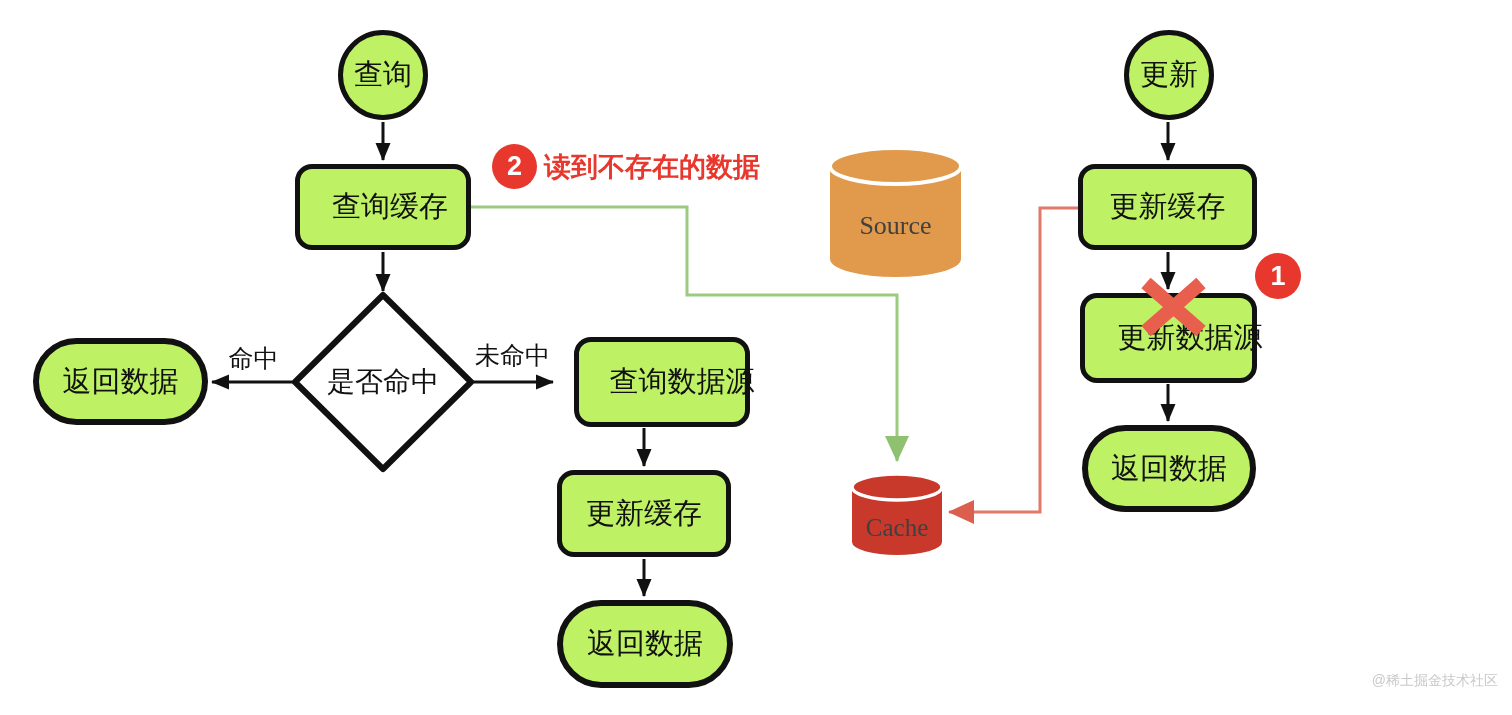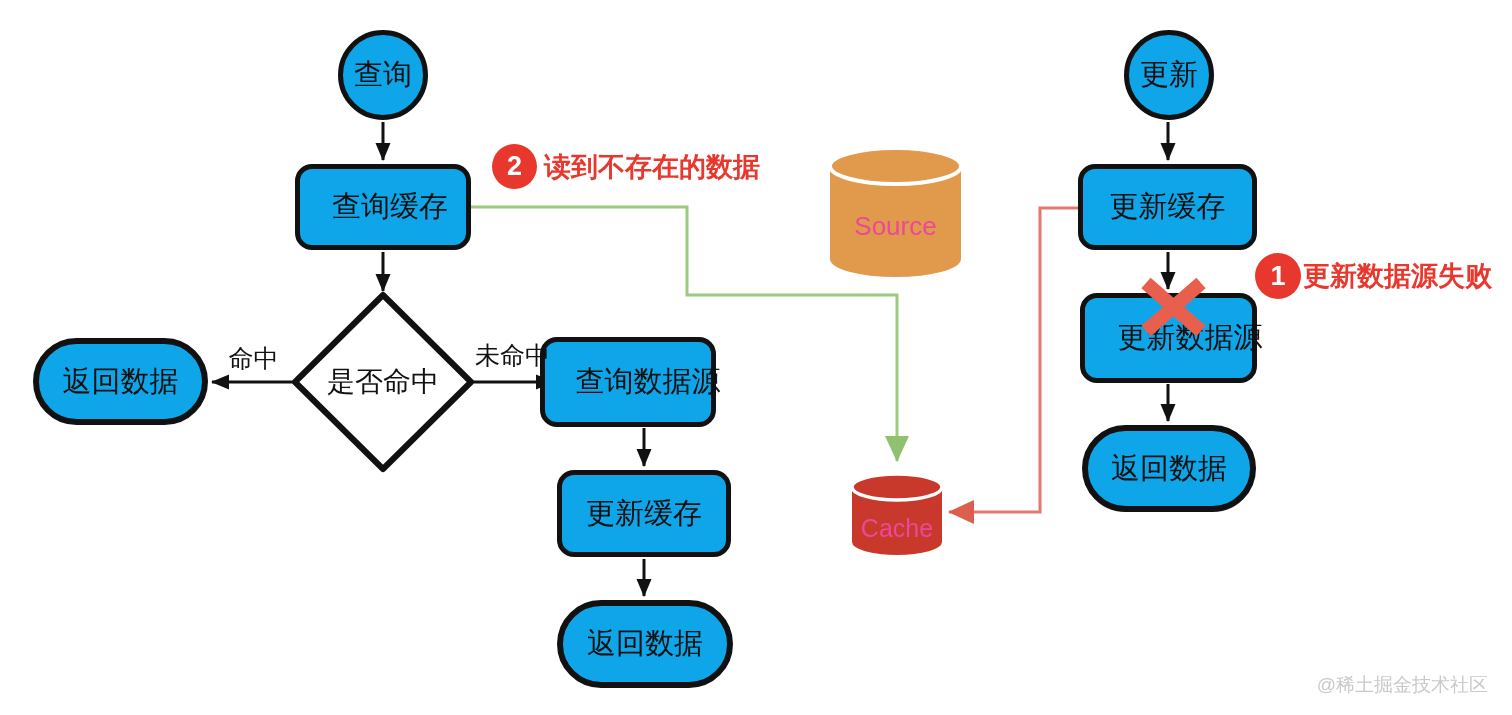--- a/index.html
+++ b/index.html
@@ -14,36 +14,36 @@
     --cache_red:#c8382b;
     --watermark_gray:#c9c9c9;
   }
   html,body{margin:0;padding:0;}
   body{font-family:"Liberation Sans",sans-serif;background:#fff;}
   .stage{position:relative;width:1512px;height:715px;background:#ffffff;overflow:hidden;}
   .layer{position:absolute;left:0;top:0;}
   .base-layer{z-index:0;}
   .x-layer{z-index:3;}
   .node{position:absolute;box-sizing:border-box;display:flex;align-items:center;justify-content:center;
-        background:#0ea5e9;border:5px solid var(--ink);color:var(--ink);
+        background:#bef264;border:5px solid var(--ink);color:var(--ink);
         font-size:29px;font-weight:500;z-index:2;white-space:nowrap;}
   .circle{border-radius:50%;}
   .rect{border-radius:17px;}
   .pill{border-radius:48px;border-width:6px;}
   .plain{border:none;background:transparent;font-size:28px;}
   .edge-label{position:absolute;display:flex;align-items:center;justify-content:center;
               color:var(--ink);font-size:25px;font-weight:500;z-index:2;white-space:nowrap;}
   .badge{position:absolute;border-radius:50%;background:var(--accent_red);color:#ffffff;
          font-weight:bold;font-size:27px;display:flex;align-items:center;justify-content:center;z-index:4;}
   .annotation{position:absolute;display:flex;align-items:center;color:var(--accent_red);
               font-size:27px;font-weight:600;z-index:4;white-space:nowrap;text-align:right;}
   .db-label{position:absolute;display:flex;align-items:center;justify-content:center;
-            color:#ec4899;font-size:26px;z-index:2;white-space:nowrap;}
+            color:#404040;font-size:26px;z-index:2;white-space:nowrap;font-family:Liberation Serif, serif;}
   .db-label.cache{font-size:25px;}
-  .watermark{position:absolute;right:24px;top:672px;color:var(--watermark_gray);font-size:19px;z-index:4;}
+  .watermark{position:absolute;right:14px;top:672px;color:var(--watermark_gray);font-size:14px;z-index:4;}
   .black-line{stroke:var(--ink);stroke-width:3;fill:none;}
   .green-line{stroke:var(--flow_green);stroke-width:3;fill:none;}
   .red-line{stroke:var(--flow_red);stroke-width:3;fill:none;}
   .diamond{fill:#ffffff;stroke:var(--ink);stroke-width:6;stroke-linejoin:round;}
   .cyl-source{fill:var(--source_orange);}
   .cyl-source-top{fill:var(--source_orange);stroke:#ffffff;stroke-width:4;}
   .cyl-cache{fill:var(--cache_red);}
   .cyl-cache-top{fill:var(--cache_red);stroke:#ffffff;stroke-width:3.5;}
   .xmark{stroke:var(--x_red);stroke-width:14;fill:none;stroke-linecap:butt;}
   .fill-ink{fill:var(--ink);}
@@ -94,38 +94,37 @@
       <ellipse class="cyl-cache" cx="897" cy="542" rx="45" ry="13"></ellipse>
       <rect class="cyl-cache" x="852" y="487" width="90" height="55"></rect>
       <ellipse class="cyl-cache-top" cx="897" cy="487" rx="45" ry="13"></ellipse>
     </g>
   </svg>
 
   <div class="node circle" style="left:338px;top:30px;width:90px;height:90px;">查询</div>
   <div class="node rect" style="left:295px;top:164px;width:176px;height:86px;padding-left:14px;">查询缓存</div>
   <div class="node plain" style="left:295px;top:361px;width:176px;height:42px;">是否命中</div>
   <div class="node pill" style="left:33px;top:338px;width:175px;height:87px;">返回数据</div>
-  <div class="node rect" style="left:540px;top:337px;width:176px;height:90px;padding-left:40px;">查询数据源</div>
+  <div class="node rect" style="left:574px;top:337px;width:176px;height:90px;padding-left:40px;">查询数据源</div>
   <div class="node rect" style="left:557px;top:470px;width:174px;height:87px;">更新缓存</div>
   <div class="node pill" style="left:557px;top:600px;width:176px;height:88px;">返回数据</div>
   <div class="node circle" style="left:1124px;top:30px;width:90px;height:90px;">更新</div>
   <div class="node rect" style="left:1078px;top:164px;width:179px;height:86px;">更新缓存</div>
   <div class="node rect" style="left:1080px;top:293px;width:177px;height:90px;padding-left:43px;">更新数据源</div>
   <div class="node pill" style="left:1082px;top:425px;width:174px;height:87px;">返回数据</div>
 
   <div class="edge-label" style="left:216px;top:343px;width:75px;height:30px;">命中</div>
   <div class="edge-label" style="left:470px;top:340px;width:85px;height:30px;">未命中</div>
 
   <div class="db-label" style="left:830px;top:211px;width:131px;height:30px;">Source</div>
   <div class="db-label cache" style="left:852px;top:513px;width:90px;height:30px;text-align:center;">Cache</div>
 
   <svg class="layer x-layer" width="1512" height="715">
     <path class="xmark" d="M1146,283 L1201,331 M1201,283 L1146,331"></path>
   </svg>
 
   <div class="badge" style="left:492px;top:144px;width:45px;height:45px;">2</div>
   <div class="annotation" style="left:544px;top:144px;height:45px;">读到不存在的数据</div>
   <div class="badge" style="left:1255px;top:253px;width:46px;height:46px;">1</div>
-  <div class="annotation" style="left:1303px;top:253px;height:46px;">更新数据源失败</div>
 
   <div class="watermark">@稀土掘金技术社区</div>
 
 </div>
 
 </body></html>

